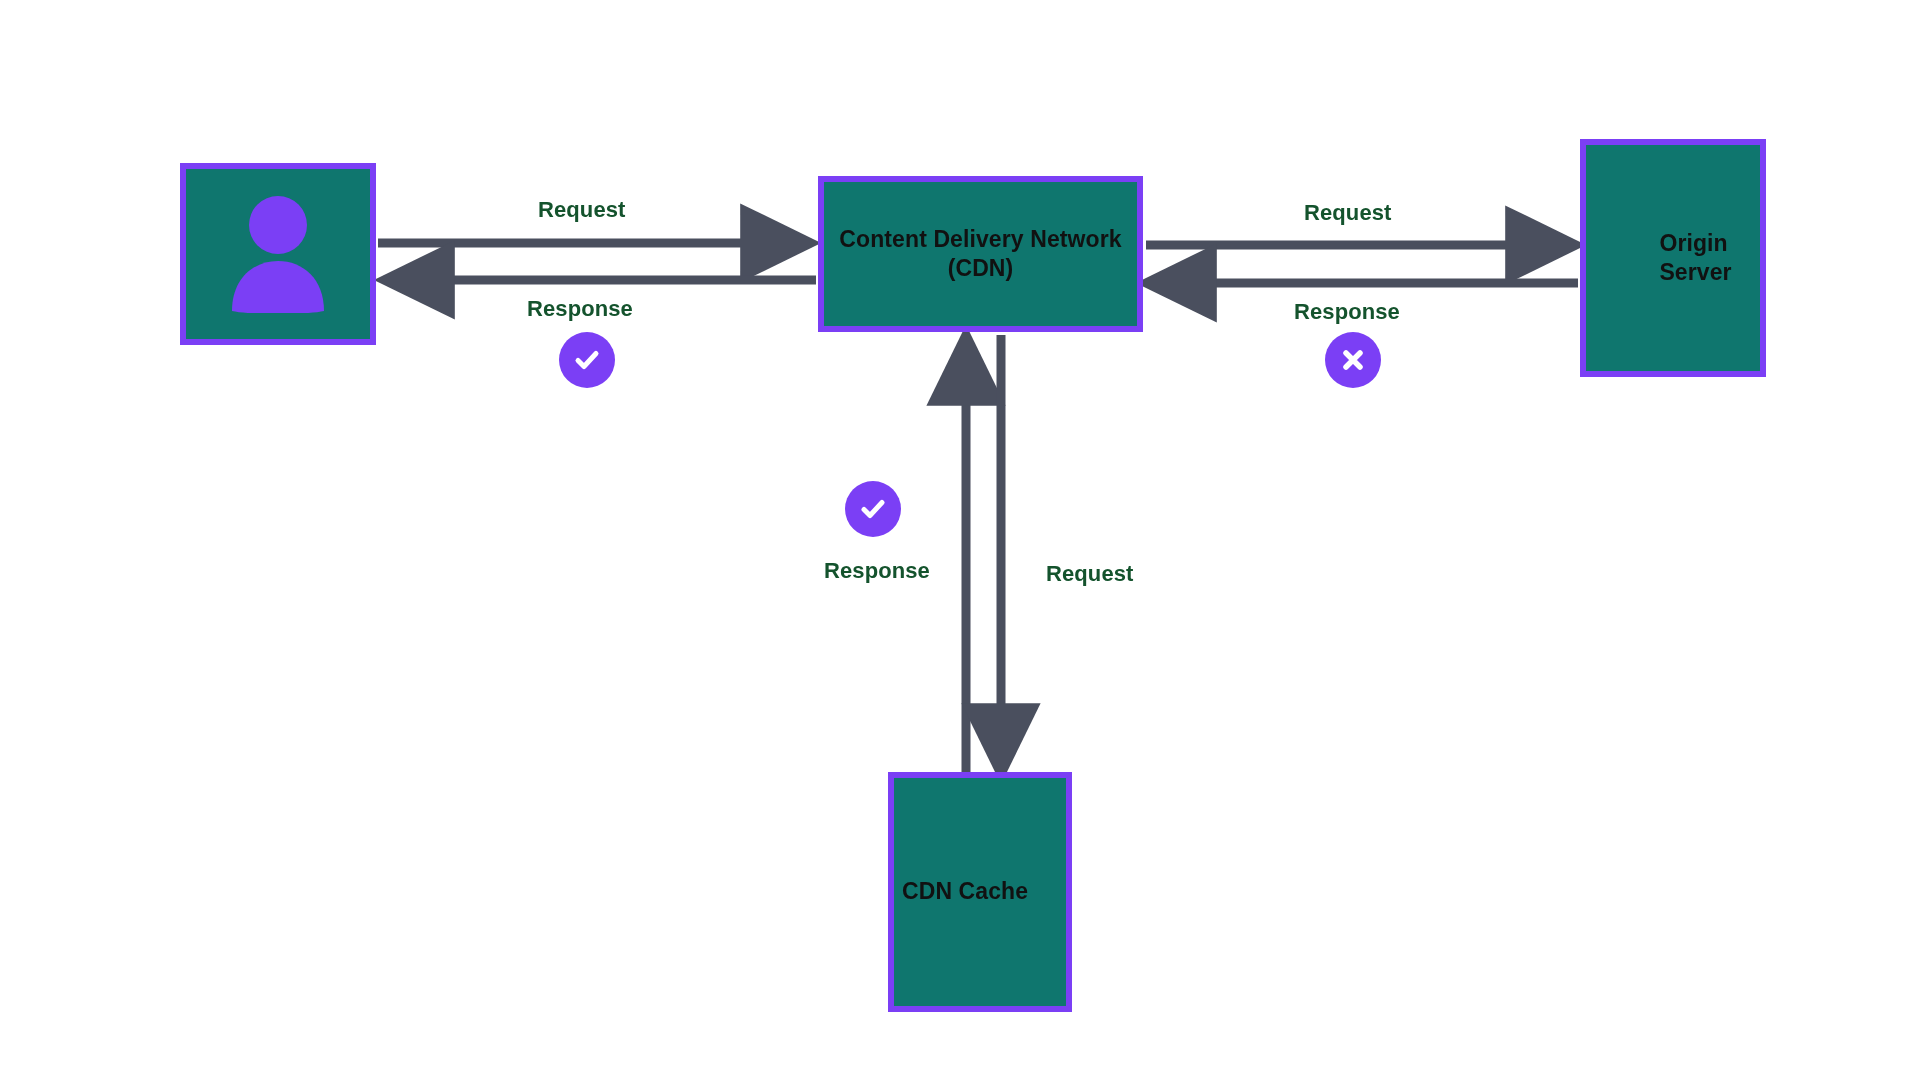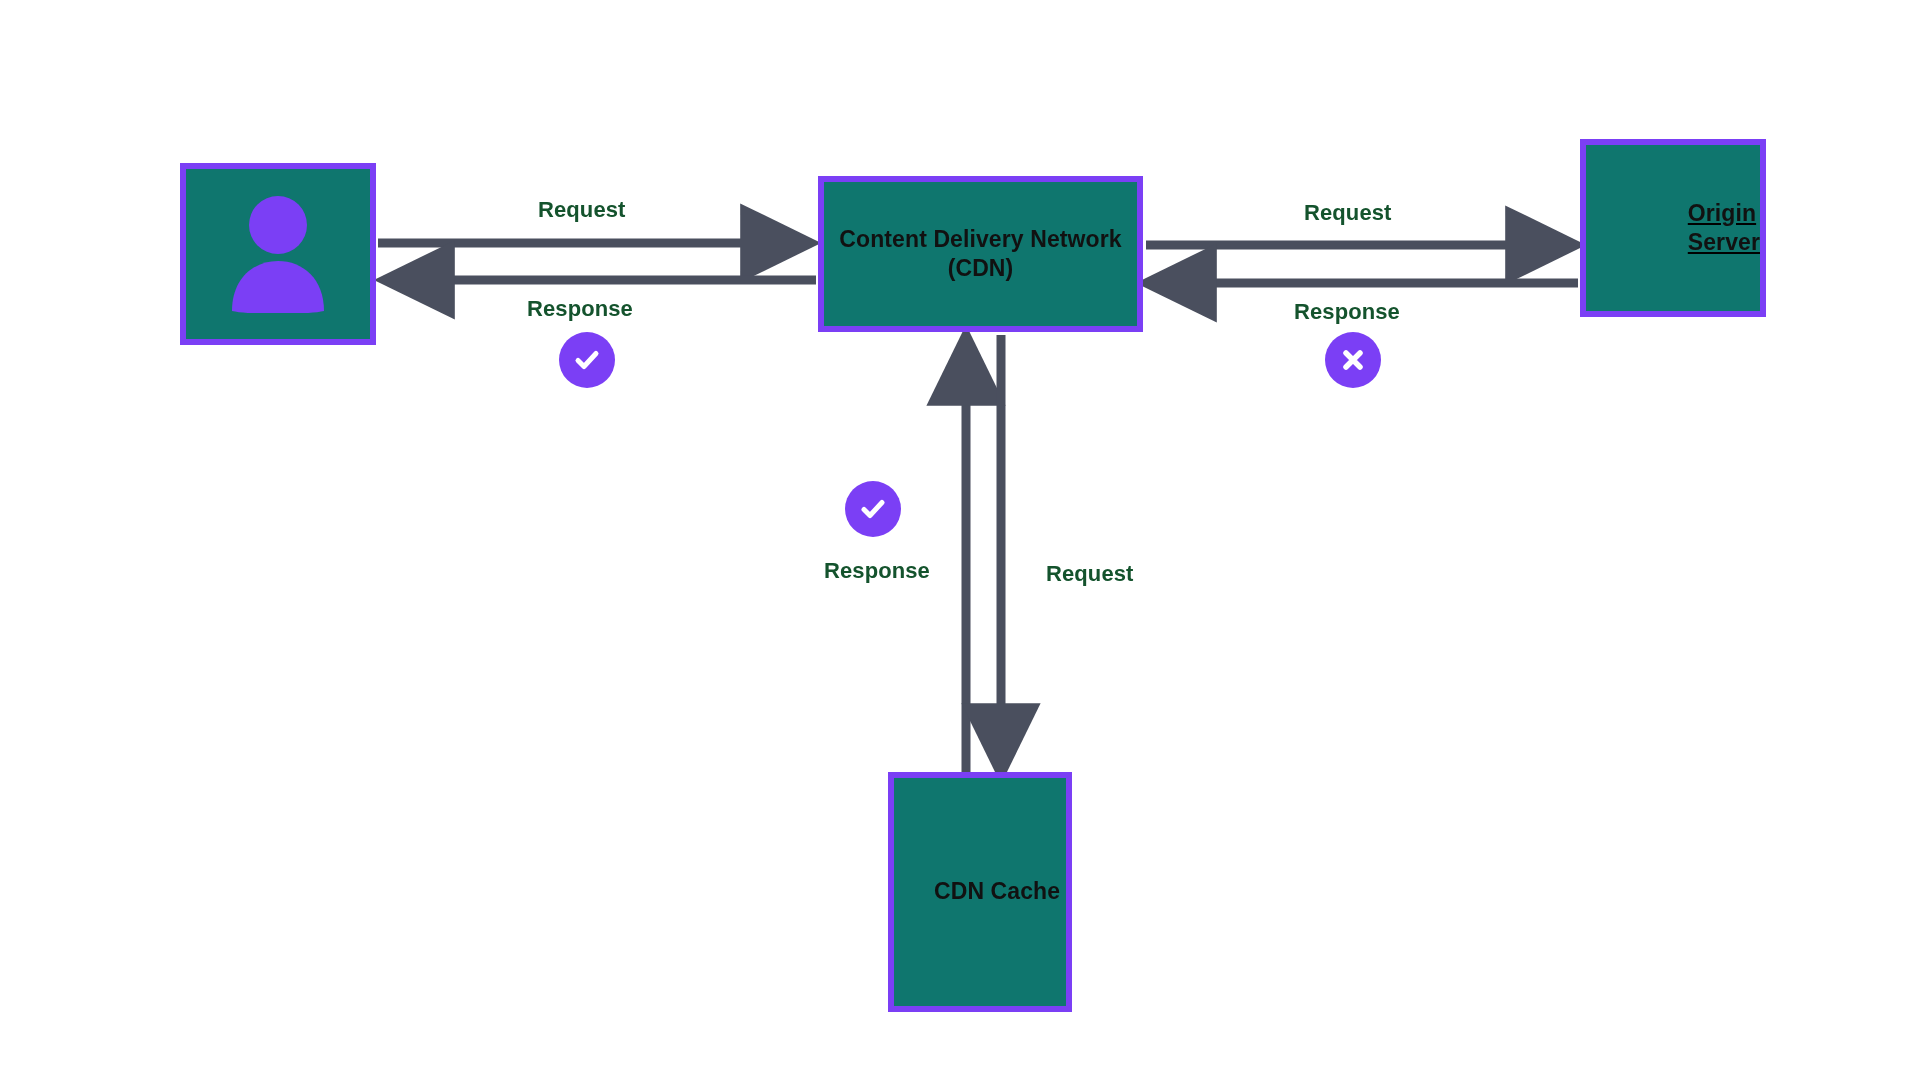--- a/index.html
+++ b/index.html
@@ -41,23 +41,22 @@
   #node-user {
     left: 180px;  top: 163px;
     width: 196px; height: 182px;
   }
   #node-cdn {
     left: 818px;  top: 176px;
     width: 325px; height: 156px;
   }
   #node-origin {
     left: 1580px; top: 139px;
-    width: 186px; height: 178px;
-    justify-content: flex-end;
-    text-decoration: underline;
+    width: 186px; height: 238px;
+    justify-content: center;
   }
   #node-cache {
     left: 888px;  top: 772px;
     width: 184px; height: 240px;
     justify-content: flex-start;
   }
 
   .node-label {
     font-weight: bold;
     color: #111111;
@@ -69,21 +68,21 @@
   }
   #node-cdn .node-label { font-size: 23px; }
   #node-origin .node-label {
     text-align: left;
     font-size: 23px;
     margin-left: 45px;
   }
   #node-cache .node-label {
     text-align: left;
     font-size: 23px;
-    margin-left: 40px;
+    margin-left: 8px;
   }
 
   
   .person-icon { display: block; }
 
   
   .edge-label {
     position: absolute;
     font-weight: bold;
     font-size: 22px;

